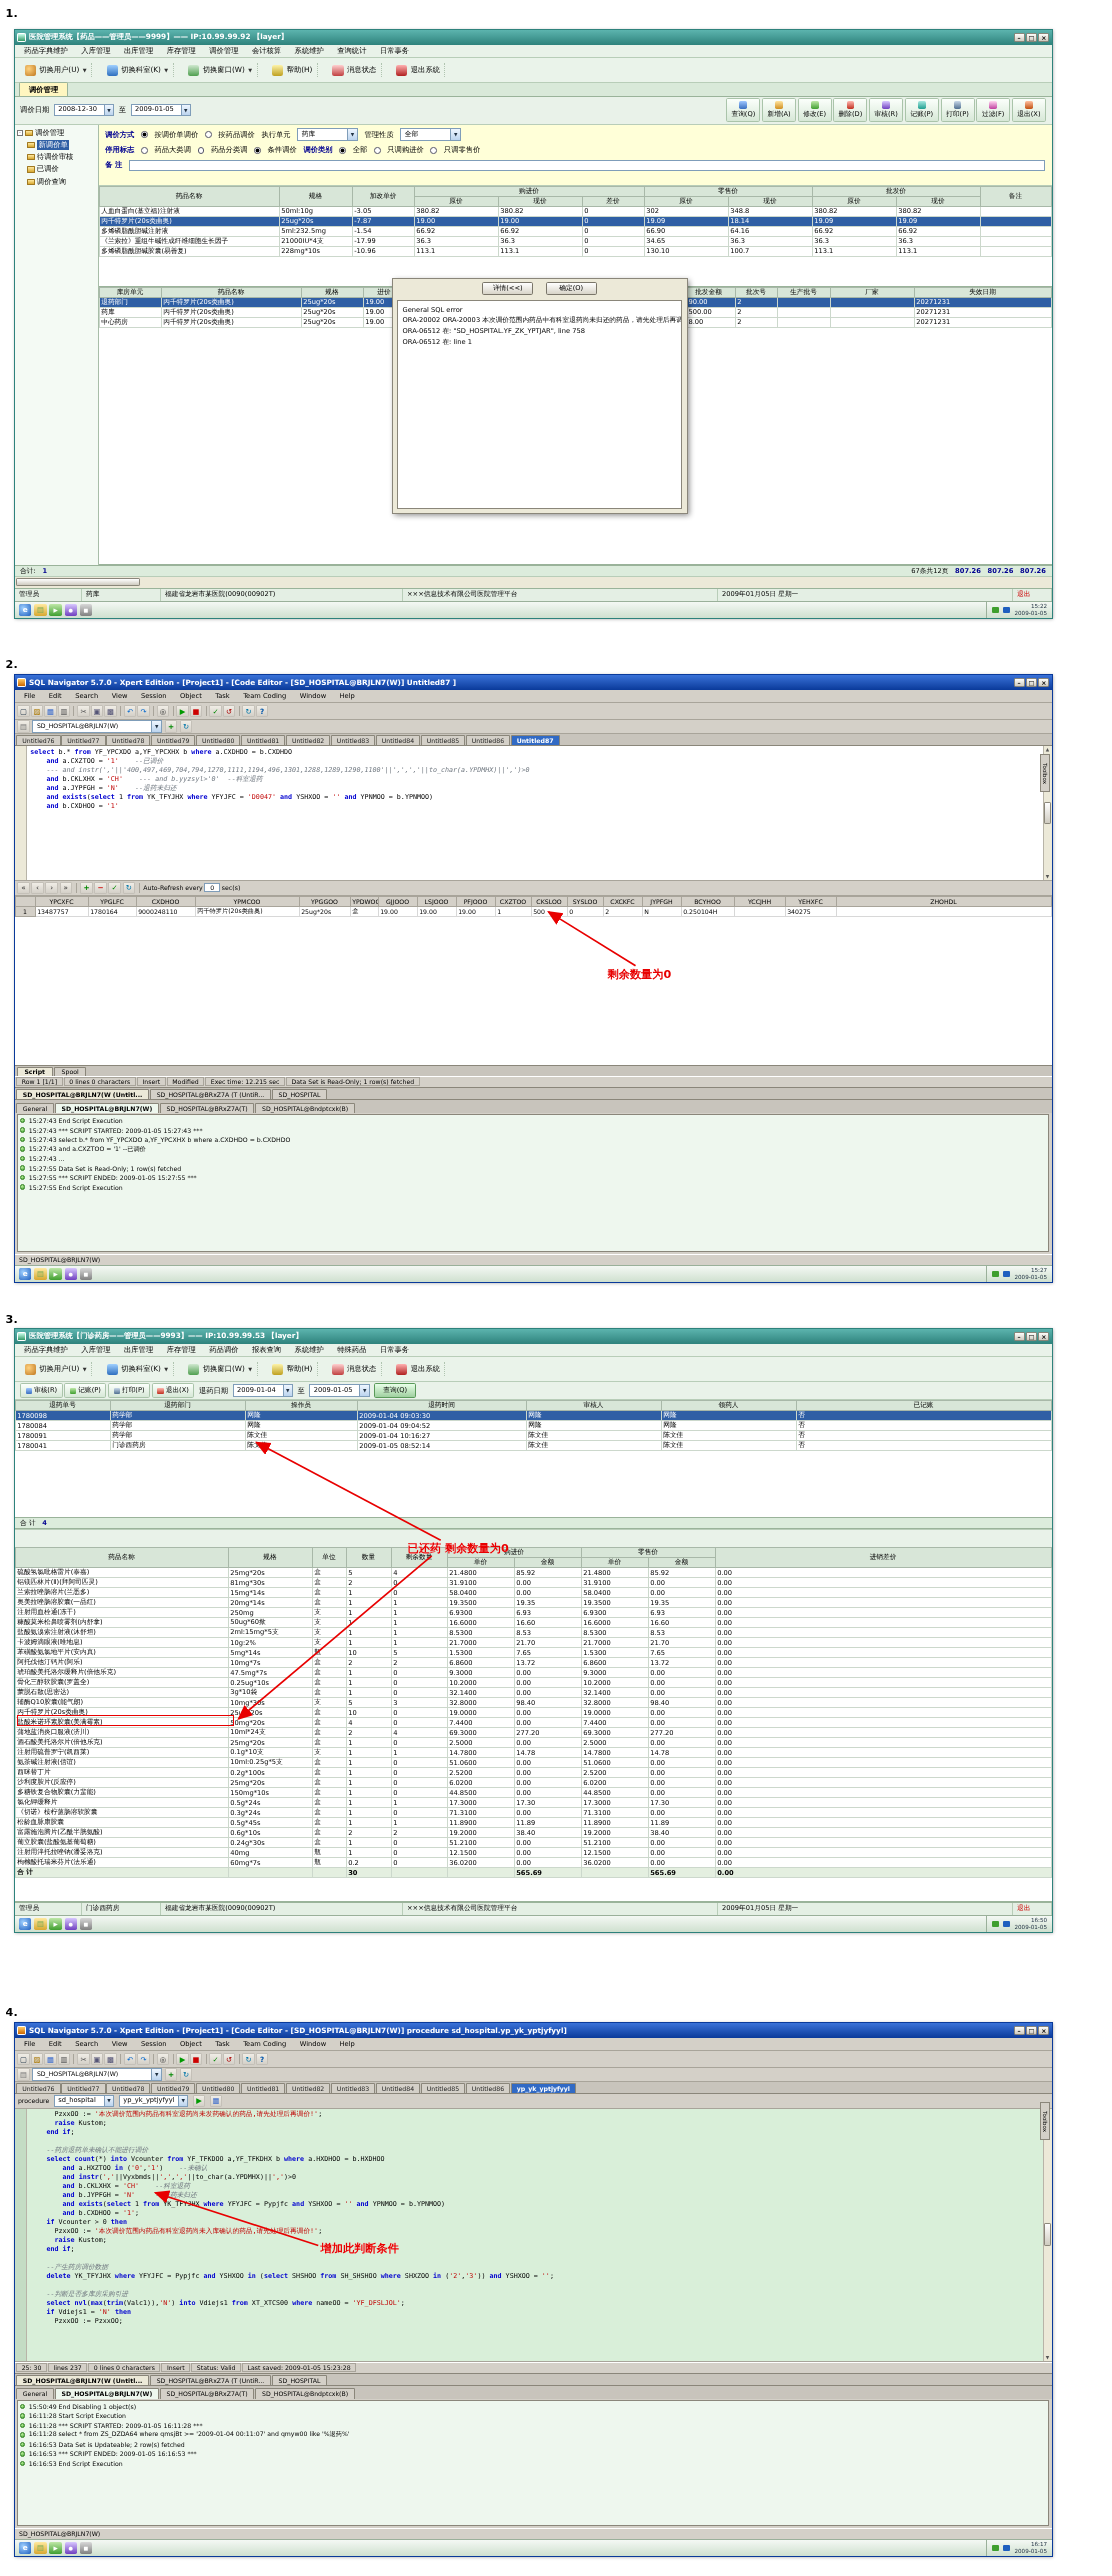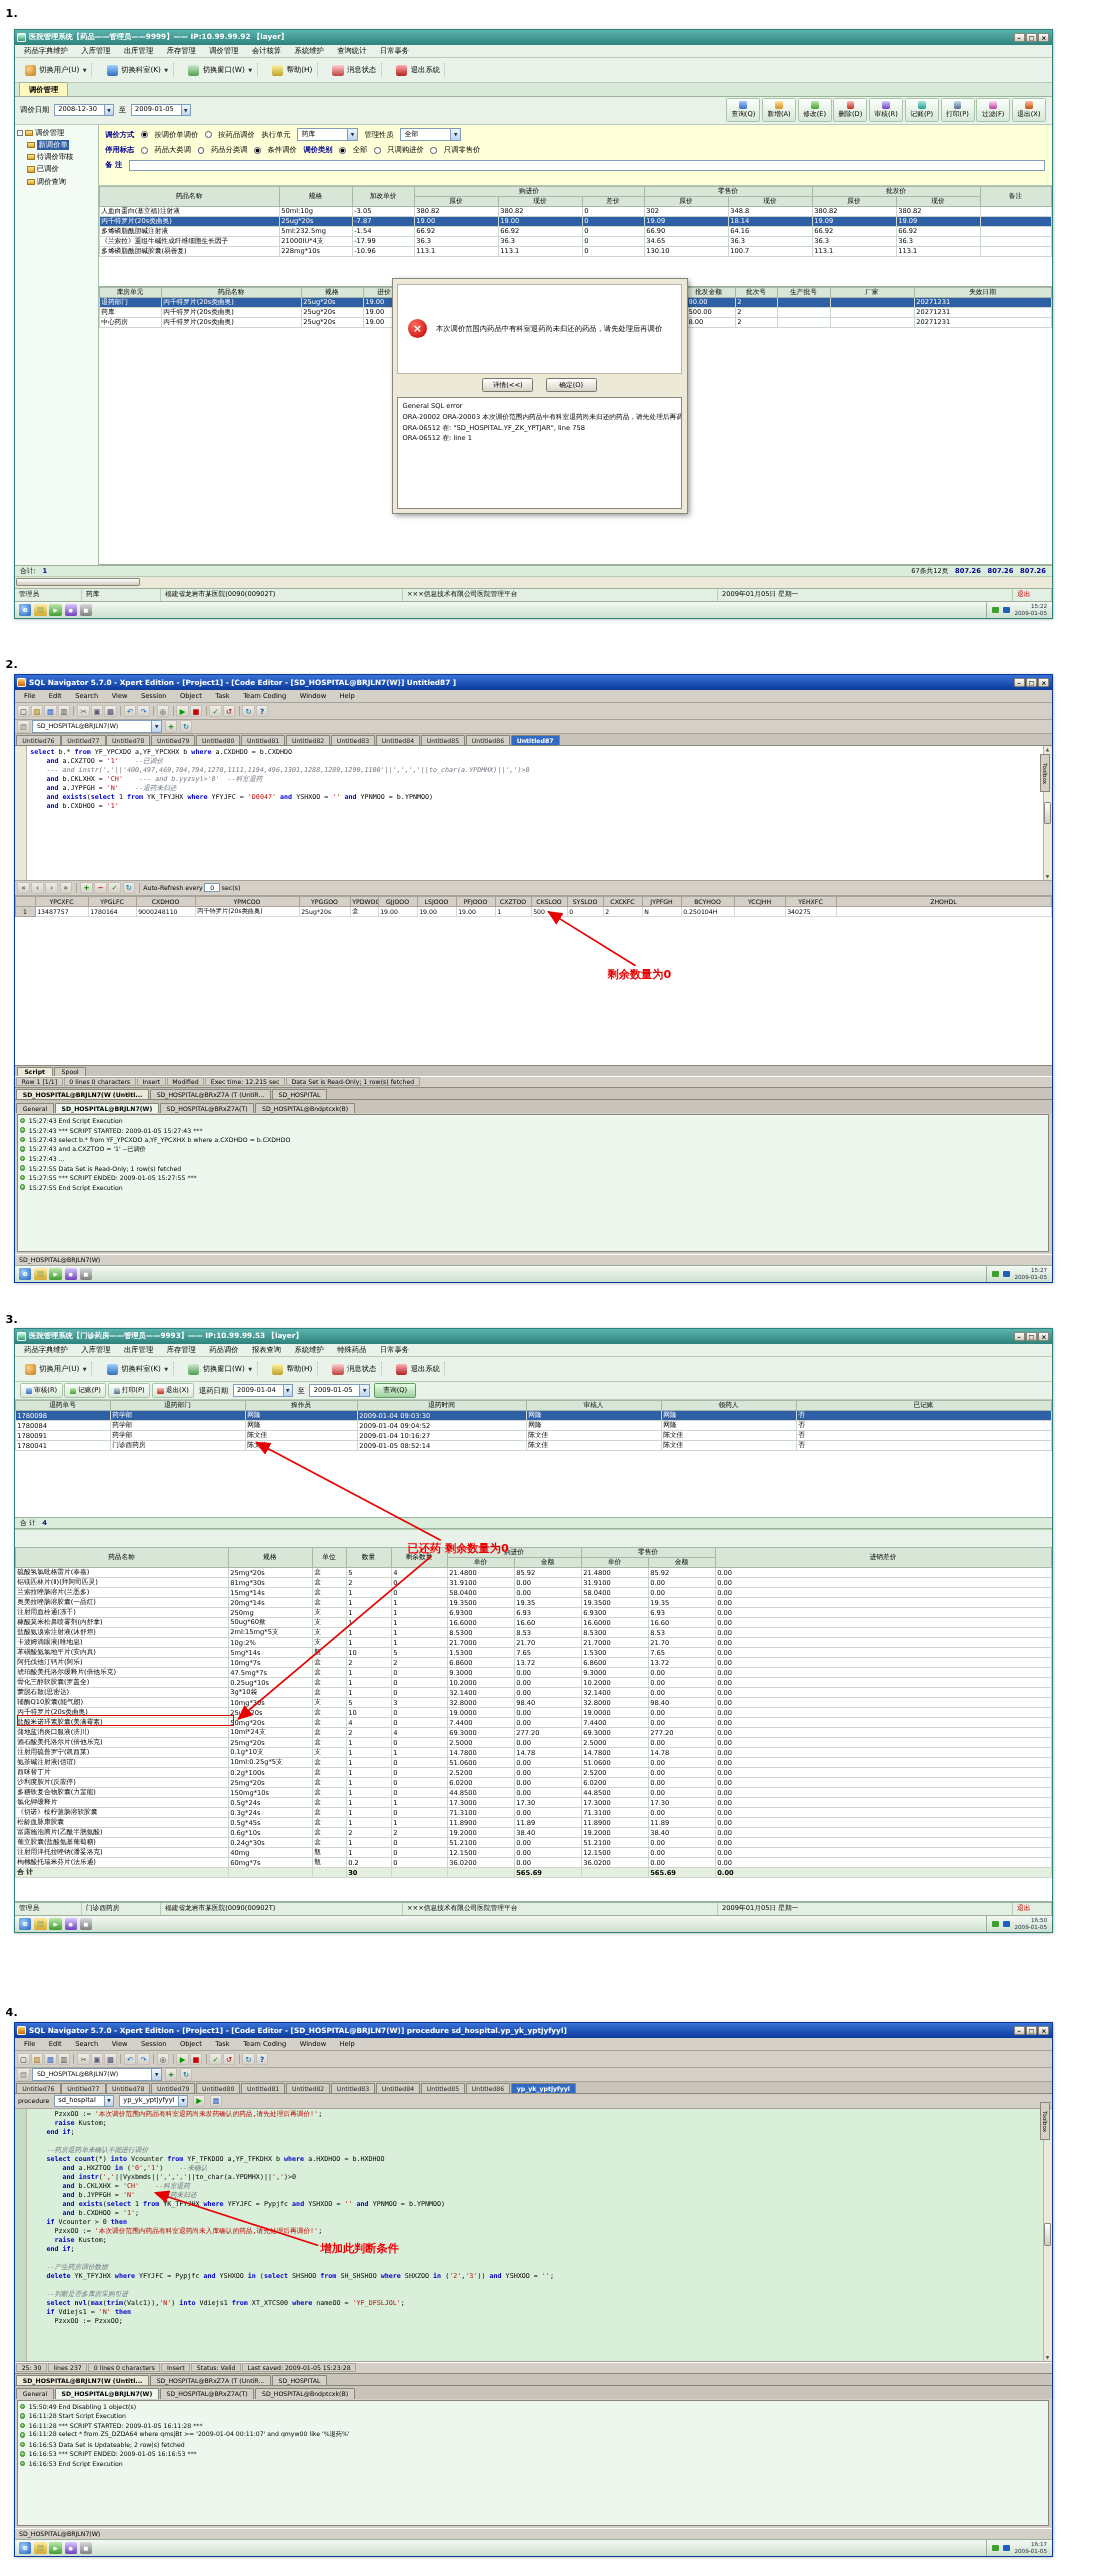--- a/index.html
+++ b/index.html
@@ -556,24 +556,20 @@
       <span class="tray">
         <span class="trayic g"></span>
         <span class="trayic b"></span>
         <span class="clock">
             <div>15:22</div>
             <div>2009-01-05</div>
           </span>
       </span>
     </div>
     <div class="dialog" style="left:377px;top:248px;width:296px;height:236px">
-      <div class="dlg-top">
-        <span class="err-ic"></span>
-        <span class="dlg-msg">本次调价范围内药品中有科室退药尚未归还的药品，请先处理后再调价</span>
-      </div>
       <div class="dlg-btns">
         <span class="xpbtn">详情(&lt;&lt;)</span>
         <span class="xpbtn">确定(O)</span>
       </div>
       <div class="dlg-detail">
           <span class="dlg-line">General SQL error</span>
           <span class="dlg-line">ORA-20002 ORA-20003 本次调价范围内药品中有科室退药尚未归还的药品，请先处理后再调价! +Y +</span>
           <span class="dlg-line">ORA-06512 在: "SD_HOSPITAL.YF_ZK_YPTJAR", line 758</span>
           <span class="dlg-line">ORA-06512 在: line 1</span>
         </div>

